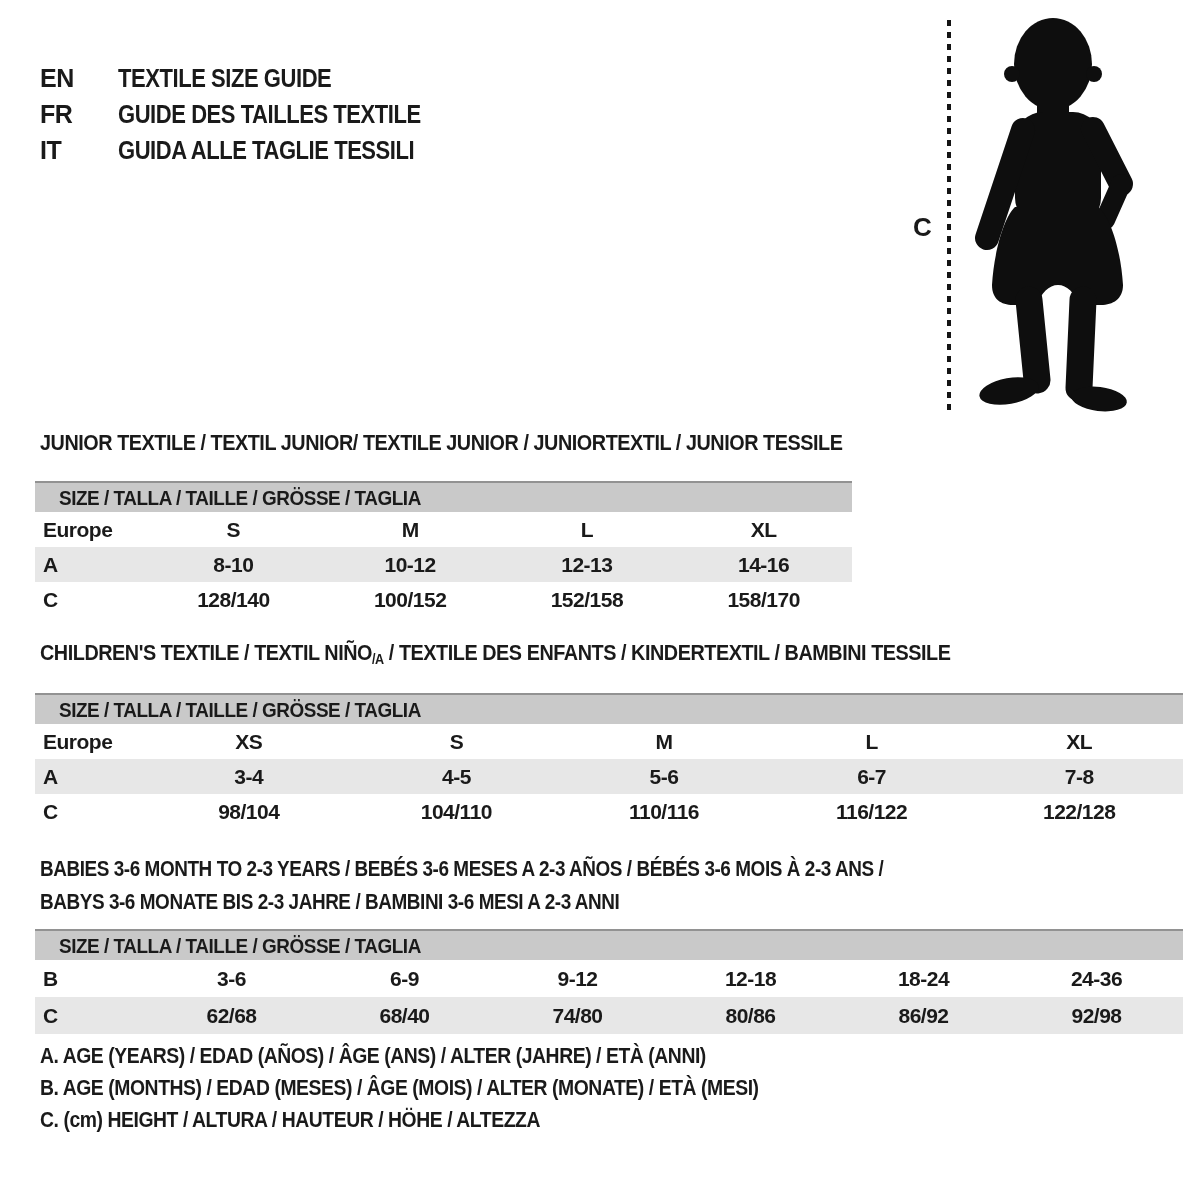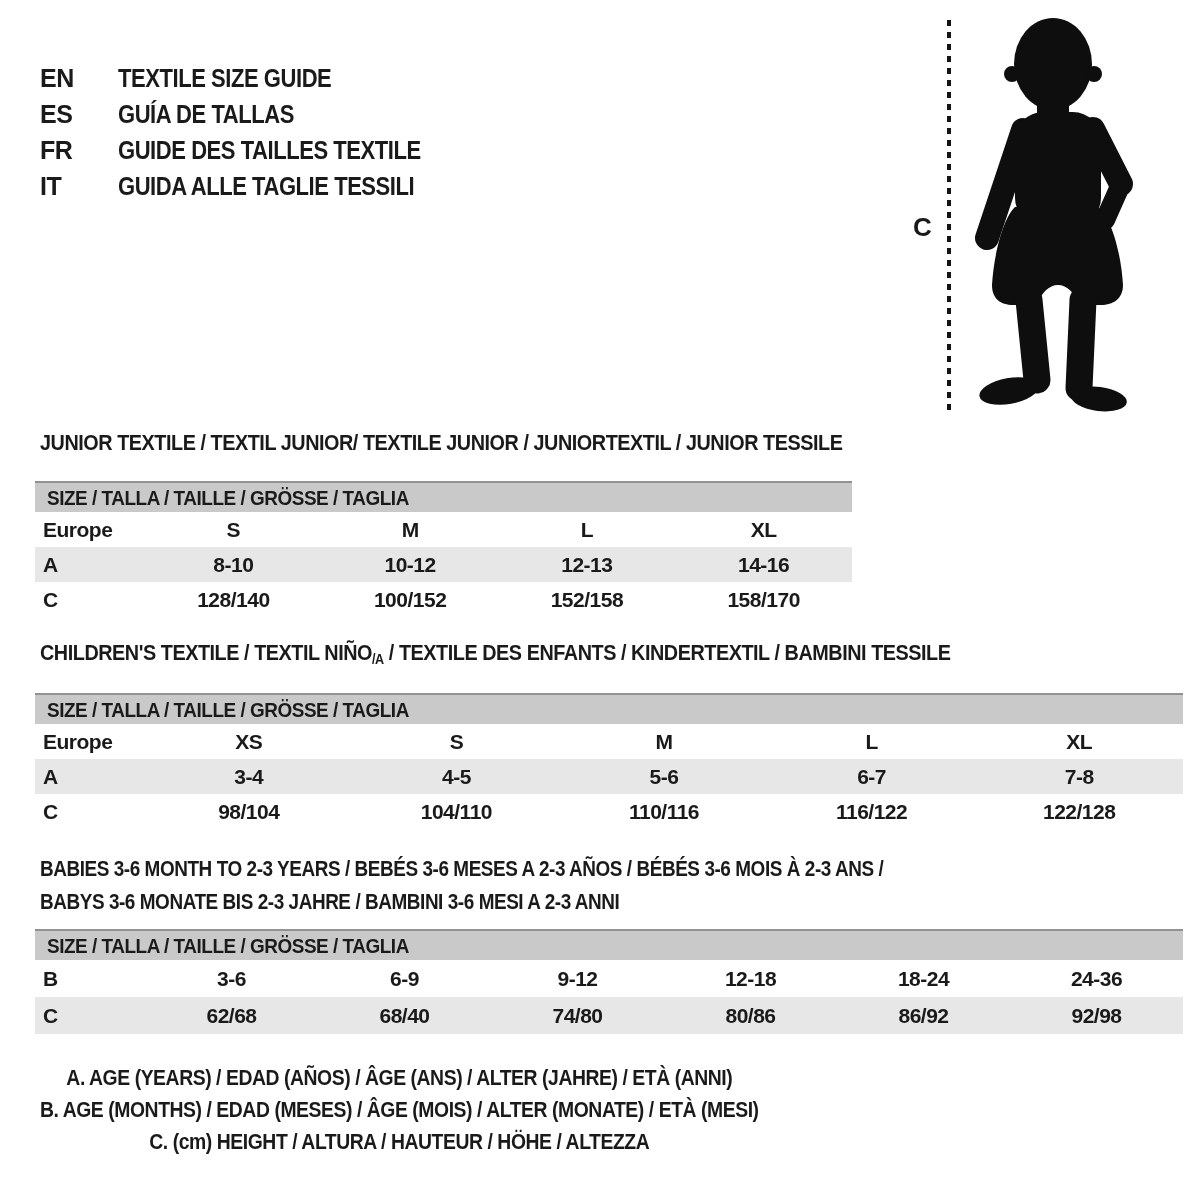--- a/index.html
+++ b/index.html
@@ -44,56 +44,52 @@
   .sec-babies .sec-title { transform:scaleX(.86); line-height:33px; }
   .title-sub { font-size:14px; position:relative; top:4px; }
 
   .tbl { width:100%; }
   .sec-junior   .tbl { margin-top:26px; }
   .sec-children .tbl { margin-top:25px; }
   .sec-babies   .tbl { margin-top:11px; }
 
   .band {
     height:31px; background:#c9c9c9; border-top:2px solid #929292;
-    display:flex; align-items:center; padding-left:12px;
+    display:flex; align-items:center; padding-left:24px;
   }
   .band span {
     font-size:21px; letter-spacing:-0.5px;
     transform:scaleX(.9); transform-origin:left center; white-space:nowrap;
   }
 
   .row { display:grid; height:35px; align-items:center; }
   .sec-babies .row { height:37px; }
   .cols-4 { grid-template-columns:110px repeat(4,1fr); }
   .cols-5 { grid-template-columns:110px repeat(5,1fr); }
   .cols-6 { grid-template-columns:110px repeat(6,1fr); }
   .row.alt { background:#e7e7e7; }
   .row-label { font-size:21px; padding-left:8px; letter-spacing:-0.5px; }
   .cell { font-size:21px; text-align:center; letter-spacing:-0.5px; }
 
   
-  .legend { position:absolute; top:1062px; left:40px;text-align:center; }
+  .legend { position:absolute; top:1040px; left:40px; }
   .legend-line {
     font-size:22px; line-height:32px; letter-spacing:-0.5px;
     transform:scaleX(.88); transform-origin:left top; white-space:nowrap;
   }
 </style>
 </head>
 <body>
 
 <div class="page">
 
   <div class="lang-list">
     <div class="lang-row">
       <span class="lang-code">EN</span>
       <span class="lang-label">TEXTILE SIZE GUIDE</span>
-    </div>
-    <div class="lang-row">
-      <span class="lang-code">ES</span>
-      <span class="lang-label">GUÍA DE TALLAS</span>
     </div>
     <div class="lang-row">
       <span class="lang-code">FR</span>
       <span class="lang-label">GUIDE DES TAILLES TEXTILE</span>
     </div>
     <div class="lang-row">
       <span class="lang-code">IT</span>
       <span class="lang-label">GUIDA ALLE TAGLIE TESSILI</span>
     </div>
   </div>

